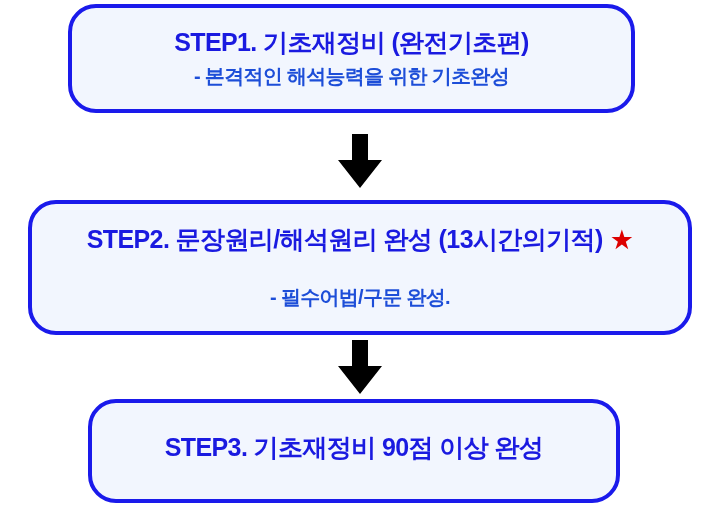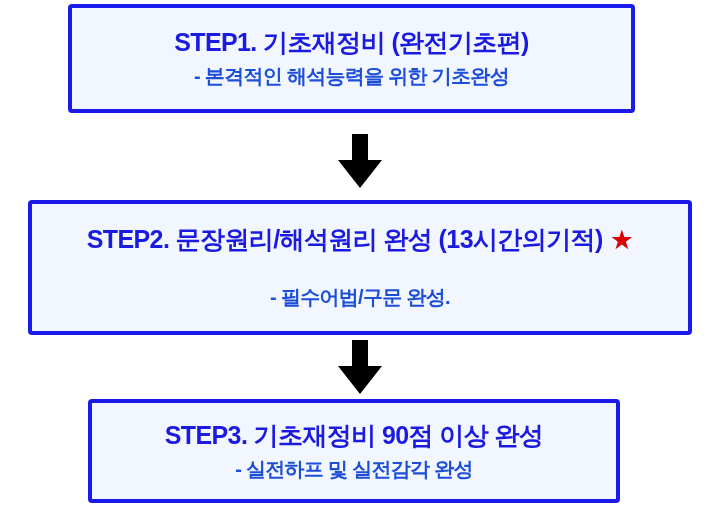--- a/index.html
+++ b/index.html
@@ -21,21 +21,21 @@
     width: 720px;
     height: 518px;
   }
 
   
   .step-box {
     position: absolute;
     box-sizing: border-box;
     background: #f2f6fe;
     border: 4px solid #1a1aeb;
-    border-radius: 4px;
+    border-radius: 28px;
     display: flex;
     flex-direction: column;
     align-items: center;
     justify-content: center;
     text-align: center;
   }
 
   .step-title {
     color: #1a1ae0;
     font-weight: bold;
@@ -133,16 +133,15 @@
   <div class="arrow-down" id="arrow-2">
     <svg viewBox="0 0 56 56" xmlns="http://www.w3.org/2000/svg" aria-hidden="true">
       <polygon points="20,0 36,0 36,26 50,26 28,54 6,26 20,26" fill="#000000"></polygon>
     </svg>
   </div>
 
   <div class="step-box" id="box-step3">
     <div class="step-title">
       <span>STEP3. 기초재정비 90점 이상 완성</span>
     </div>
-    <div class="step-sub">- 실전하프 및 실전감각 완성</div>
   </div>
 
 </div>
 
 </body></html>

